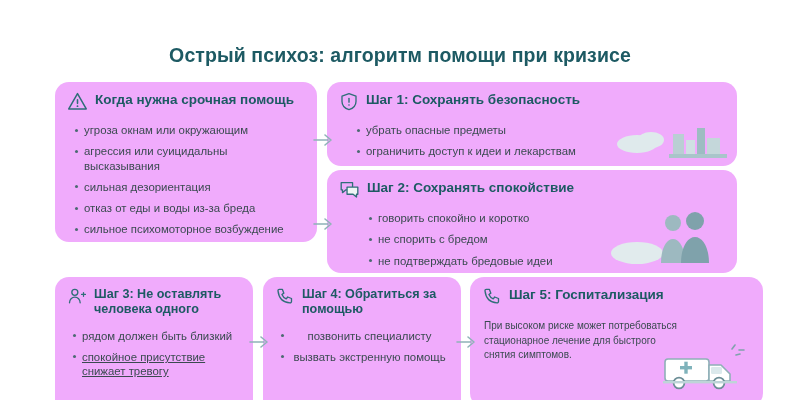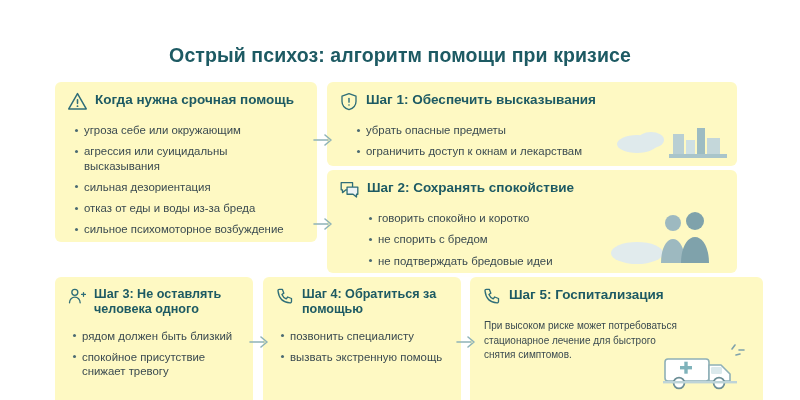--- a/index.html
+++ b/index.html
@@ -28,22 +28,22 @@
     left: 0;
     width: 800px;
     text-align: center;
     font-size: 19.5px;
     font-weight: bold;
     color: #1d5a63;
     letter-spacing: 0.1px;
   }
   .card {
     position: absolute;
-    background: #fef9c3;
-    border-radius: 6px;
+    background: #f0abfc;
+    border-radius: 14px;
     box-sizing: border-box;
     overflow: hidden;
   }
   .card-head {
     display: flex;
     align-items: flex-start;
     gap: 7px;
     padding: 9px 12px 0 12px;
   }
   .card-title {
@@ -110,21 +110,21 @@
       <span class="icon">
         <svg width="21" height="21" viewBox="0 0 24 24">
           <path d="M12 3 L22 20.5 L2 20.5 Z" fill="none" stroke="#2f6e78" stroke-width="1.7" stroke-linejoin="round"></path>
           <rect x="11.1" y="9" width="1.8" height="6" rx="0.9" fill="#2f6e78"></rect>
           <circle cx="12" cy="17.3" r="1.05" fill="#2f6e78"></circle>
         </svg>
       </span>
       <div class="card-title">Когда нужна срочная помощь</div>
     </div>
     <ul class="bullets">
-      <li>угроза себе или окружающим</li>
+      <li>угроза окнам или окружающим</li>
       <li>агрессия или суицидальны высказывания</li>
       <li>сильная дезориентация</li>
       <li>отказ от еды и воды из-за бреда</li>
       <li>сильное психомоторное возбуждение</li>
     </ul>
   </div>
 
   <div class="card" style="left:327px; top:38px; width:410px; height:84px;">
 
     <span class="bg-art" style="right:6px; bottom:0px;">
@@ -139,25 +139,25 @@
       </svg>
     </span>
     <div class="card-head">
       <span class="icon">
         <svg width="20" height="21" viewBox="0 0 24 24">
           <path d="M12 2.6 L20.4 5.6 V12 c0 5.3 -3.6 8.3 -8.4 9.8 C7.2 20.3 3.6 17.3 3.6 12 V5.6 Z" fill="none" stroke="#2f6e78" stroke-width="1.6" stroke-linejoin="round"></path>
           <rect x="11.15" y="7.4" width="1.7" height="6.2" rx="0.85" fill="#2f6e78"></rect>
           <circle cx="12" cy="16.2" r="1" fill="#2f6e78"></circle>
         </svg>
       </span>
-      <div class="card-title">Шаг 1: Обеспечить высказывания</div>
+      <div class="card-title">Шаг 1: Сохранять безопасность</div>
     </div>
     <ul class="bullets" style="padding-left:30px;">
       <li>убрать опасные предметы</li>
-      <li>ограничить доступ к окнам и лекарствам</li>
+      <li>ограничить доступ к идеи и лекарствам</li>
     </ul>
   </div>
 
   <div class="card" style="left:327px; top:126px; width:410px; height:103px;">
     <span class="bg-art" style="right:10px; bottom:0px;">
       <svg width="120" height="62" viewBox="0 0 120 62">
         <ellipse cx="30" cy="46" rx="26" ry="11" fill="#e1ebed"></ellipse>
         <circle cx="66" cy="16" r="8" fill="#9db9c0"></circle>
         <path d="M54 56 c0 -14 5 -24 12 -24 c7 0 12 10 12 24 z" fill="#9db9c0"></path>
         <circle cx="88" cy="14" r="9" fill="#7fa2ab"></circle>
@@ -193,34 +193,34 @@
         <svg width="20" height="21" viewBox="0 0 24 24">
           <circle cx="9.4" cy="7" r="3.6" fill="none" stroke="#2f6e78" stroke-width="1.6"></circle>
           <path d="M3 19.5 c0 -4 2.9 -6.8 6.4 -6.8 c3.5 0 6.4 2.8 6.4 6.8" fill="none" stroke="#2f6e78" stroke-width="1.6" stroke-linecap="round"></path>
           <path d="M17.5 9.5 h4.6 M19.8 7.2 v4.6" stroke="#2f6e78" stroke-width="1.5" stroke-linecap="round"></path>
         </svg>
       </span>
       <div class="card-title small">Шаг 3: Не оставлять человека одного</div>
     </div>
     <ul class="bullets" style="padding-left:18px; margin-top:12px;">
       <li>рядом должен быть близкий</li>
-      <li style="max-width:130px;">спокойное присутствие снижает тревогу</li>
+      <li style="max-width:130px;text-decoration:underline;">спокойное присутствие снижает тревогу</li>
     </ul>
   </div>
 
   <div class="card" style="left:263px; top:233px; width:198px; height:155px;">
     <div class="card-head">
       <span class="icon">
         <svg width="20" height="21" viewBox="0 0 24 24">
           <path d="M5.2 3.4 h3.6 l1.8 4.6 -2.3 1.6 c1 2.4 2.8 4.2 5.2 5.3 l1.7 -2.3 4.6 1.8 v3.6 c0 1 -0.8 1.7 -1.8 1.6 C9.9 19.2 4.6 13.9 3.6 5.2 C3.5 4.2 4.2 3.4 5.2 3.4 z" fill="none" stroke="#2f6e78" stroke-width="1.6" stroke-linejoin="round"></path>
         </svg>
       </span>
       <div class="card-title small">Шаг 4: Обратиться за помощью</div>
     </div>
-    <ul class="bullets" style="padding-left:18px; margin-top:12px;">
+    <ul class="bullets" style="padding-left:18px; margin-top:12px;text-align:center;">
       <li>позвонить специалисту</li>
       <li>вызвать экстренную помощь</li>
     </ul>
   </div>
 
   <div class="card" style="left:470px; top:233px; width:293px; height:130px;">
     <span class="bg-art" style="right:8px; bottom:6px;">
       <svg width="106" height="56" viewBox="0 0 106 56">
         <path d="M83 8 l3 -4 M90 9 h5 M87 14 l4 -1" stroke="#7fa2ab" stroke-width="1.6" stroke-linecap="round"></path>
         <rect x="16" y="18" width="44" height="22" rx="3" fill="#ffffff" stroke="#8fb0b7" stroke-width="1.6"></rect>

